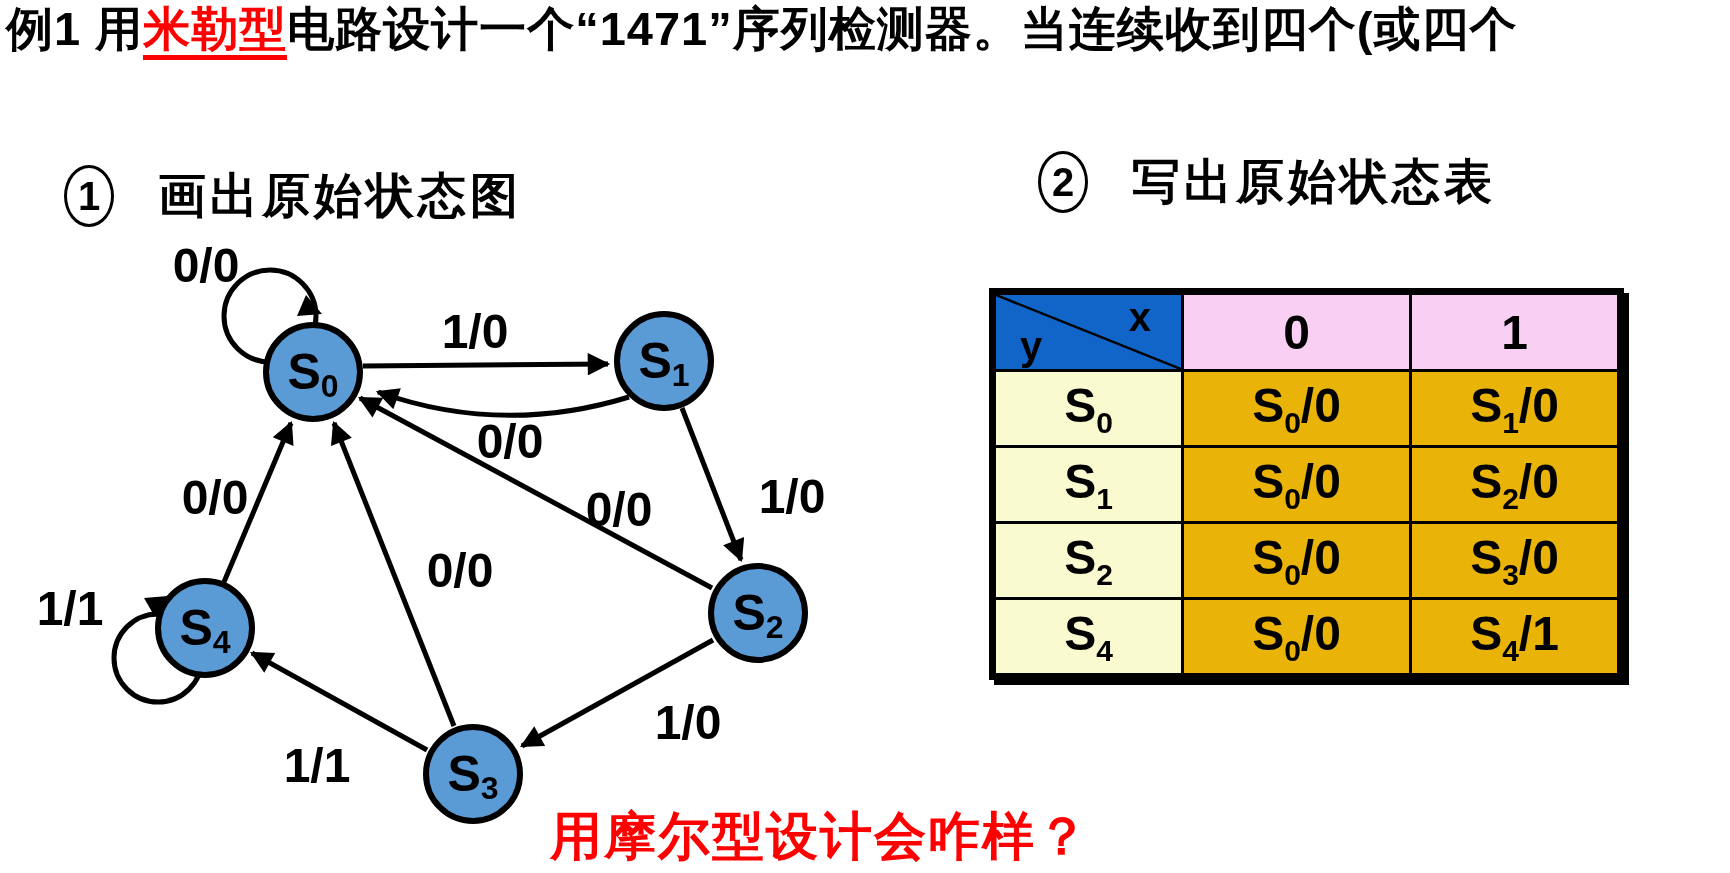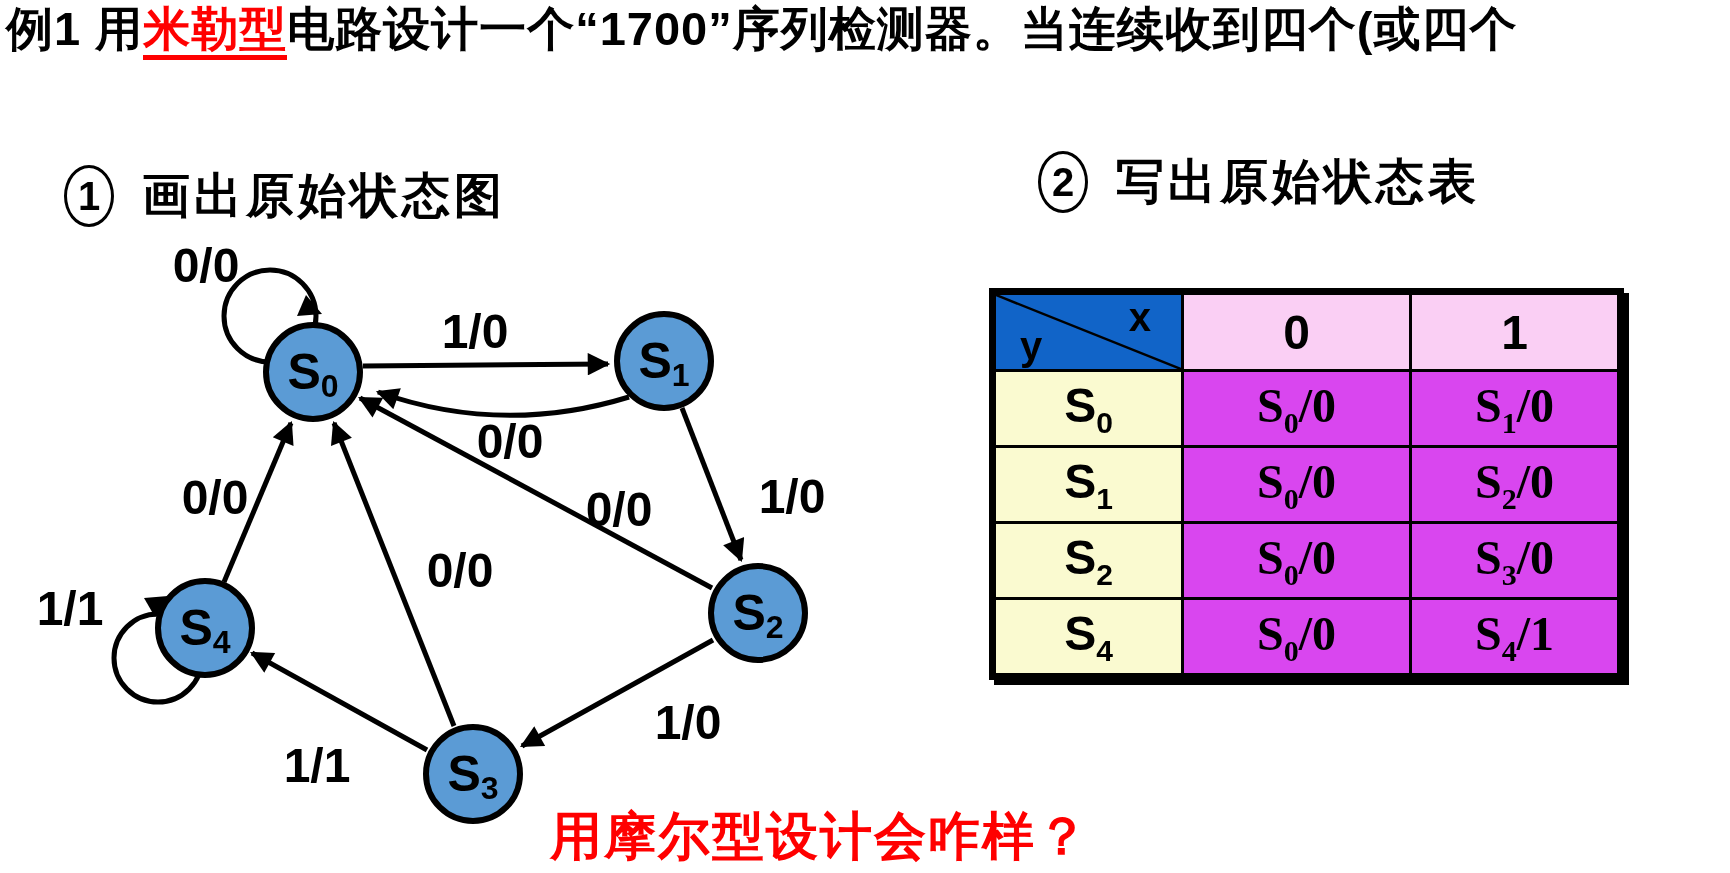--- a/index.html
+++ b/index.html
@@ -9,21 +9,21 @@
   
   .title { position:absolute; left:6px; top:2px; font-size:47px; font-weight:bold;
            line-height:53px; letter-spacing:1px; white-space:nowrap; }
   .title .hl { color:var(--highlight,#FF0000); border-bottom:5px solid var(--highlight,#FF0000); }
   .title .l2 { padding-left:38px; }
 
   
   .sec { position:absolute; display:flex; align-items:center; font-weight:bold; }
   .badge { width:44px; height:56px; border:3px solid #000; border-radius:50%;
            display:flex; align-items:center; justify-content:center; font-size:40px; flex:none; }
-  .sec .heading { font-size:48px; letter-spacing:4px; margin-left:28px; white-space:nowrap; }
+  .sec .heading { font-size:48px; letter-spacing:4px; margin-left:44px; white-space:nowrap; }
   #sec1 { left:64px; top:164px; }
   #sec2 { left:1038px; top:150px; }
 
   
   svg.edges { position:absolute; left:0; top:0; }
   .edges path, .edges circle { stroke:#000; stroke-width:5px; fill:none; }
   .edges polygon { fill:#000; stroke:none; }
   #arrow path { fill:#000; stroke:none; }
 
   
@@ -42,34 +42,34 @@
                  table-layout:fixed; border:7px solid #000; box-shadow:5px 5px 0 #000;
                  font-weight:bold; text-align:center; }
   .state-table td { border:3px solid #000; padding:0; }
   td.corner { background:var(--corner_blue,#1164C8); position:relative; width:185px; height:74px; }
   td.corner svg { position:absolute; left:0; top:0; width:100%; height:100%; }
   .cx { position:absolute; right:30px; top:0px; font-size:40px; }
   .cy { position:absolute; left:24px; bottom:0px; font-size:40px; }
   td.colh { background:var(--header_pink,#FACFF4); font-size:48px; }
   td.c0 { width:225px; } td.c1 { width:205px; }
   td.rowh { background:var(--row_yellow,#FAFAD0); font-size:48px; height:73px;margin-top:7px; }
-  td.cell { background:#d946ef; font-size:48px;font-family:Liberation Serif, serif; }
+  td.cell { background:#eab308; font-size:48px; }
   .state-table sub { font-size:30px; }
 
   
   .note { position:absolute; left:550px; top:802px; color:var(--highlight,#FF0000);
           font-size:52px; font-weight:bold; letter-spacing:2px; white-space:nowrap;text-align:right; }
 </style>
 </head>
 <body>
 
 <div class="slide">
 
   <div class="title">
-    <div class="l1"><span>例1  用</span><span class="hl">米勒型</span><span>电路设计一个“1700”序列检测器。当连续收到四个(或四个</span></div>
+    <div class="l1"><span>例1  用</span><span class="hl">米勒型</span><span>电路设计一个“1471”序列检测器。当连续收到四个(或四个</span></div>
   </div>
 
   <div class="sec" id="sec1">
     <span class="badge">1</span>
     <span class="heading">画出原始状态图</span>
   </div>
 
   <div class="sec" id="sec2">
     <span class="badge">2</span>
     <span class="heading">写出原始状态表</span>

